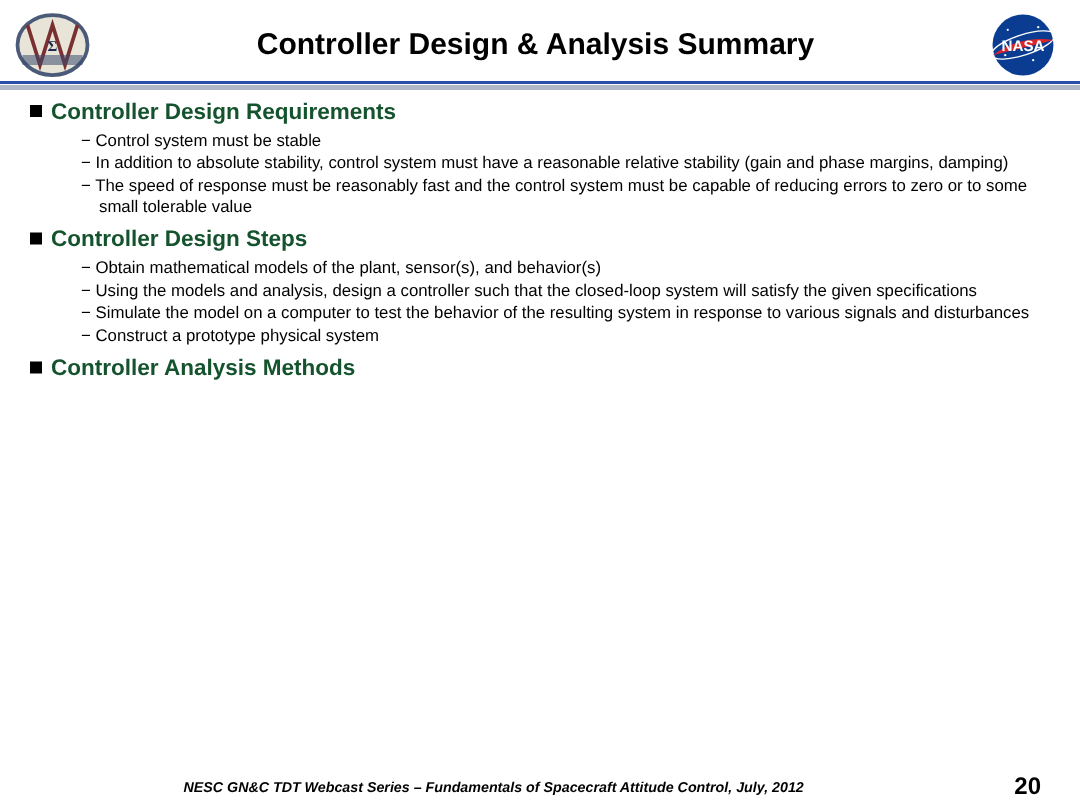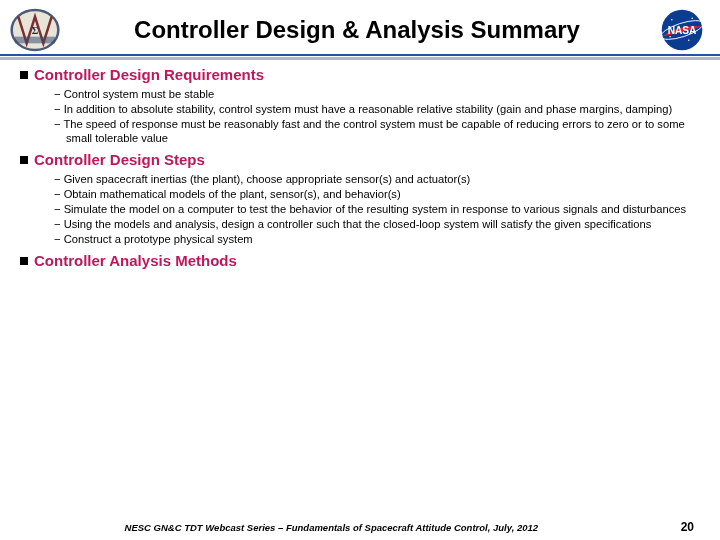--- a/index.html
+++ b/index.html
@@ -18,21 +18,21 @@
     height: 54px;
   }
   .logo-left {
     width: 50px; height: 44px; flex: 0 0 auto;
     display: flex; align-items: center; justify-content: center;
   }
   .logo-left svg { width: 50px; height: 44px; }
   .title {
     flex: 1 1 auto;
     text-align: center;
-    font-size: 24px;
+    font-size: 20px;
     font-weight: bold;
     color: #000;
     padding: 0 6px;
   }
   .logo-right {
     width: 56px; height: 44px; flex: 0 0 auto;
     display: flex; align-items: center; 
   }
   .logo-right svg { width: 56px; height: 44px; }
   .divider {
@@ -42,21 +42,21 @@
       #ffffff 35%, #ffffff 50%,
       #b0b8c8 50%, #b0b8c8 100%);
     margin: 0 0 6px 0;
   }
   .content {
     padding: 0 20px 0 20px;
   }
   .section-head {
     font-size: 15px;
     font-weight: bold;
-    color: #be185d;
+    color: #14532d;
     margin: 6px 0 4px 0;
   }
   .section-head .bullet {
     display: inline-block;
     width: 8px; height: 8px;
     background: #000;
     margin-right: 6px;
     vertical-align: 1px;
   }
   ul.sub {
@@ -87,21 +87,21 @@
   .footer-text {
     flex: 1 1 auto;
     text-align: center;
     font-size: 9.5px;
     font-style: italic;
     font-weight: bold;
     color: #000;
   }
   .pagenum {
     flex: 0 0 auto;
-    font-size: 12px;
+    font-size: 16px;
     font-weight: bold;
     color: #000;
     margin-left: 18px;
   }
 </style>
 </head>
 <body>
 
 <div class="header">
   <div class="logo-left">
@@ -137,24 +137,23 @@
   <ul class="sub">
     <li>Control system must be stable</li>
     <li>In addition to absolute stability, control system must have a reasonable relative stability (gain and phase margins, damping)</li>
     <li>The speed of response must be reasonably fast and the control system must be capable of reducing errors to zero or to some small tolerable value</li>
   </ul>
 
   <div class="section-head">
     <span class="bullet"></span><span>Controller Design Steps</span>
   </div>
   <ul class="sub">
-    <li>Given spacecraft inertias (the plant), choose appropriate sensor(s) and actuator(s)</li>
     <li>Obtain mathematical models of the plant, sensor(s), and behavior(s)</li>
+    <li>Using the models and analysis, design a controller such that the closed-loop system will satisfy the given specifications</li>
     <li>Simulate the model on a computer to test the behavior of the resulting system in response to various signals and disturbances</li>
-    <li>Using the models and analysis, design a controller such that the closed-loop system will satisfy the given specifications</li>
     <li>Construct a prototype physical system</li>
   </ul>
 
   <div class="section-head">
     <span class="bullet"></span><span>Controller Analysis Methods</span>
   </div>
 
 </div>
 
 <div class="footer">

